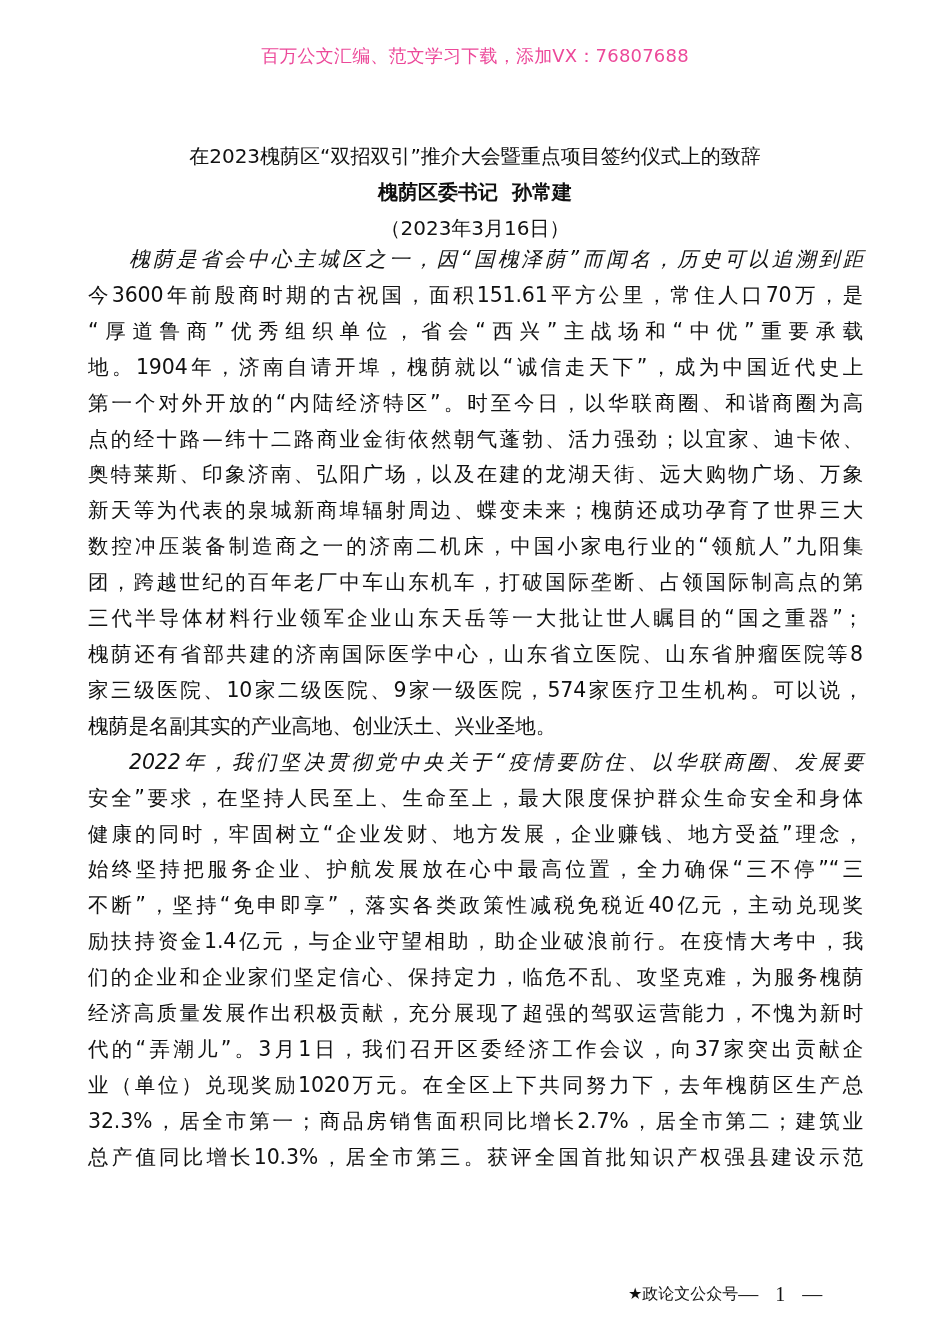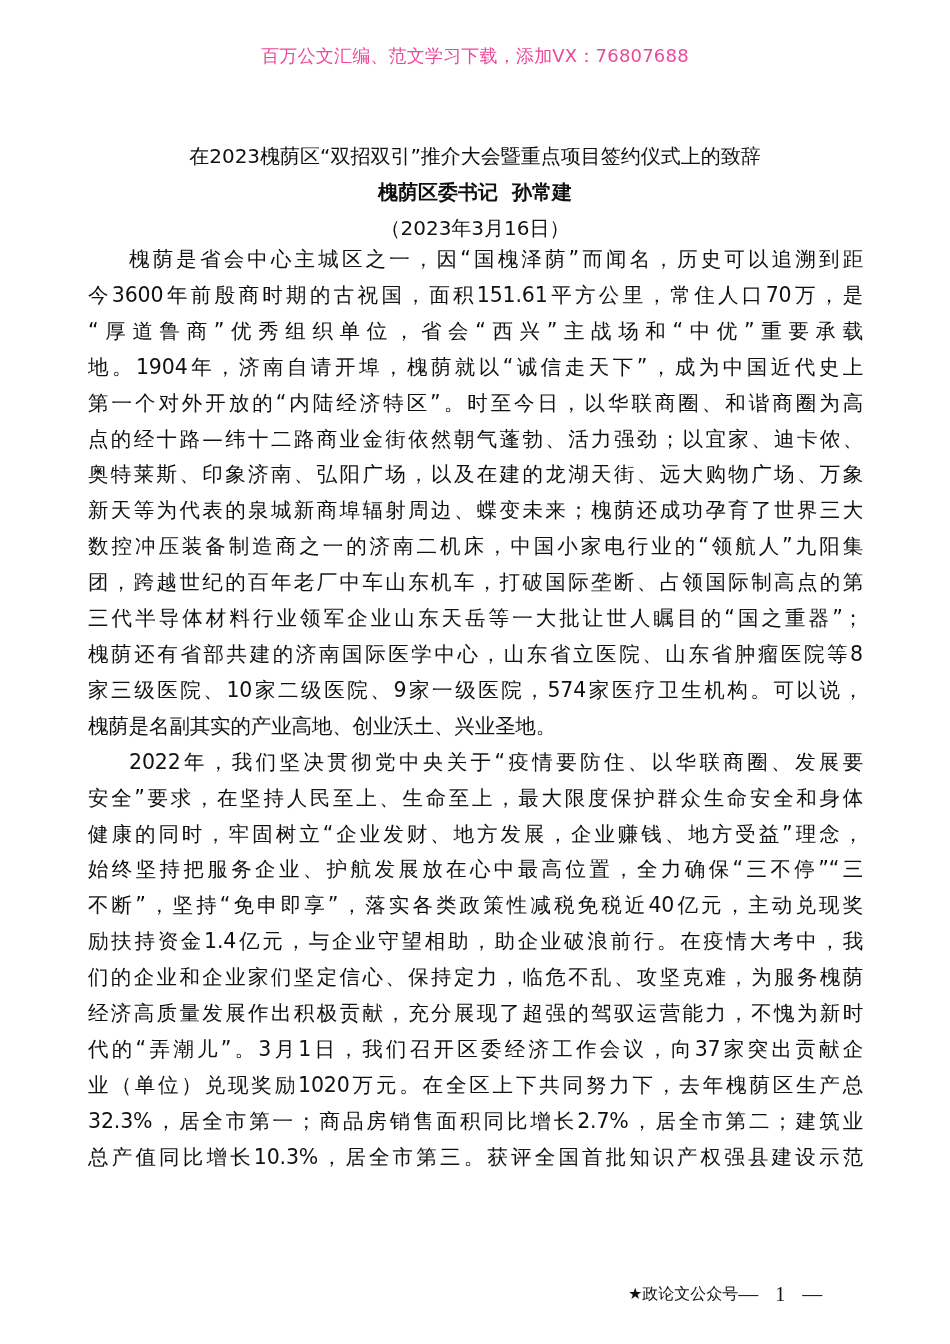--- a/index.html
+++ b/index.html
@@ -6,21 +6,21 @@
   body { width: 950px; height: 1344px; position: relative; overflow: hidden;
          font-family: "DejaVu Sans", "Liberation Sans", sans-serif; color: #111111; }
   .banner { position: absolute; top: 44px; left: 0; width: 950px; text-align: center;
             font-size: 18px; color: #ec4899; letter-spacing: 0.2px; }
   .title-block { position: absolute; top: 98px; left: 0; width: 950px; text-align: center; margin-top: 40px; }
   .title-line { font-size: 20px; line-height: 36px; color: #111111; }
   .body-text { position: absolute; top: 242px; left: 88px; width: 775px; }
   .para { font-size: 20.5px; line-height: 35.9px; text-align: justify; margin: 0;
           text-indent: 2em; letter-spacing: -0.15px; }
   .line { display: block; text-indent: 0; white-space: nowrap; text-align-last: justify; text-align: justify; }
-  .line.first { padding-left: 2em; }
+  .line.first { padding-left: 2em; font-style: italic; }
   .line.last { text-align-last: left; }
   .footer { position: absolute; top: 1283px; left: 628px; font-size: 16px; color: #111111;
             display: flex; align-items: center; }
   .footer .pagenum { font-family: "Liberation Serif", "DejaVu Serif", serif; font-size: 20px; letter-spacing: 6px; }
 </style>
 </head>
 <body>
 
 <div class="banner">百万公文汇编、范文学习下载，添加VX：76807688</div>
 

